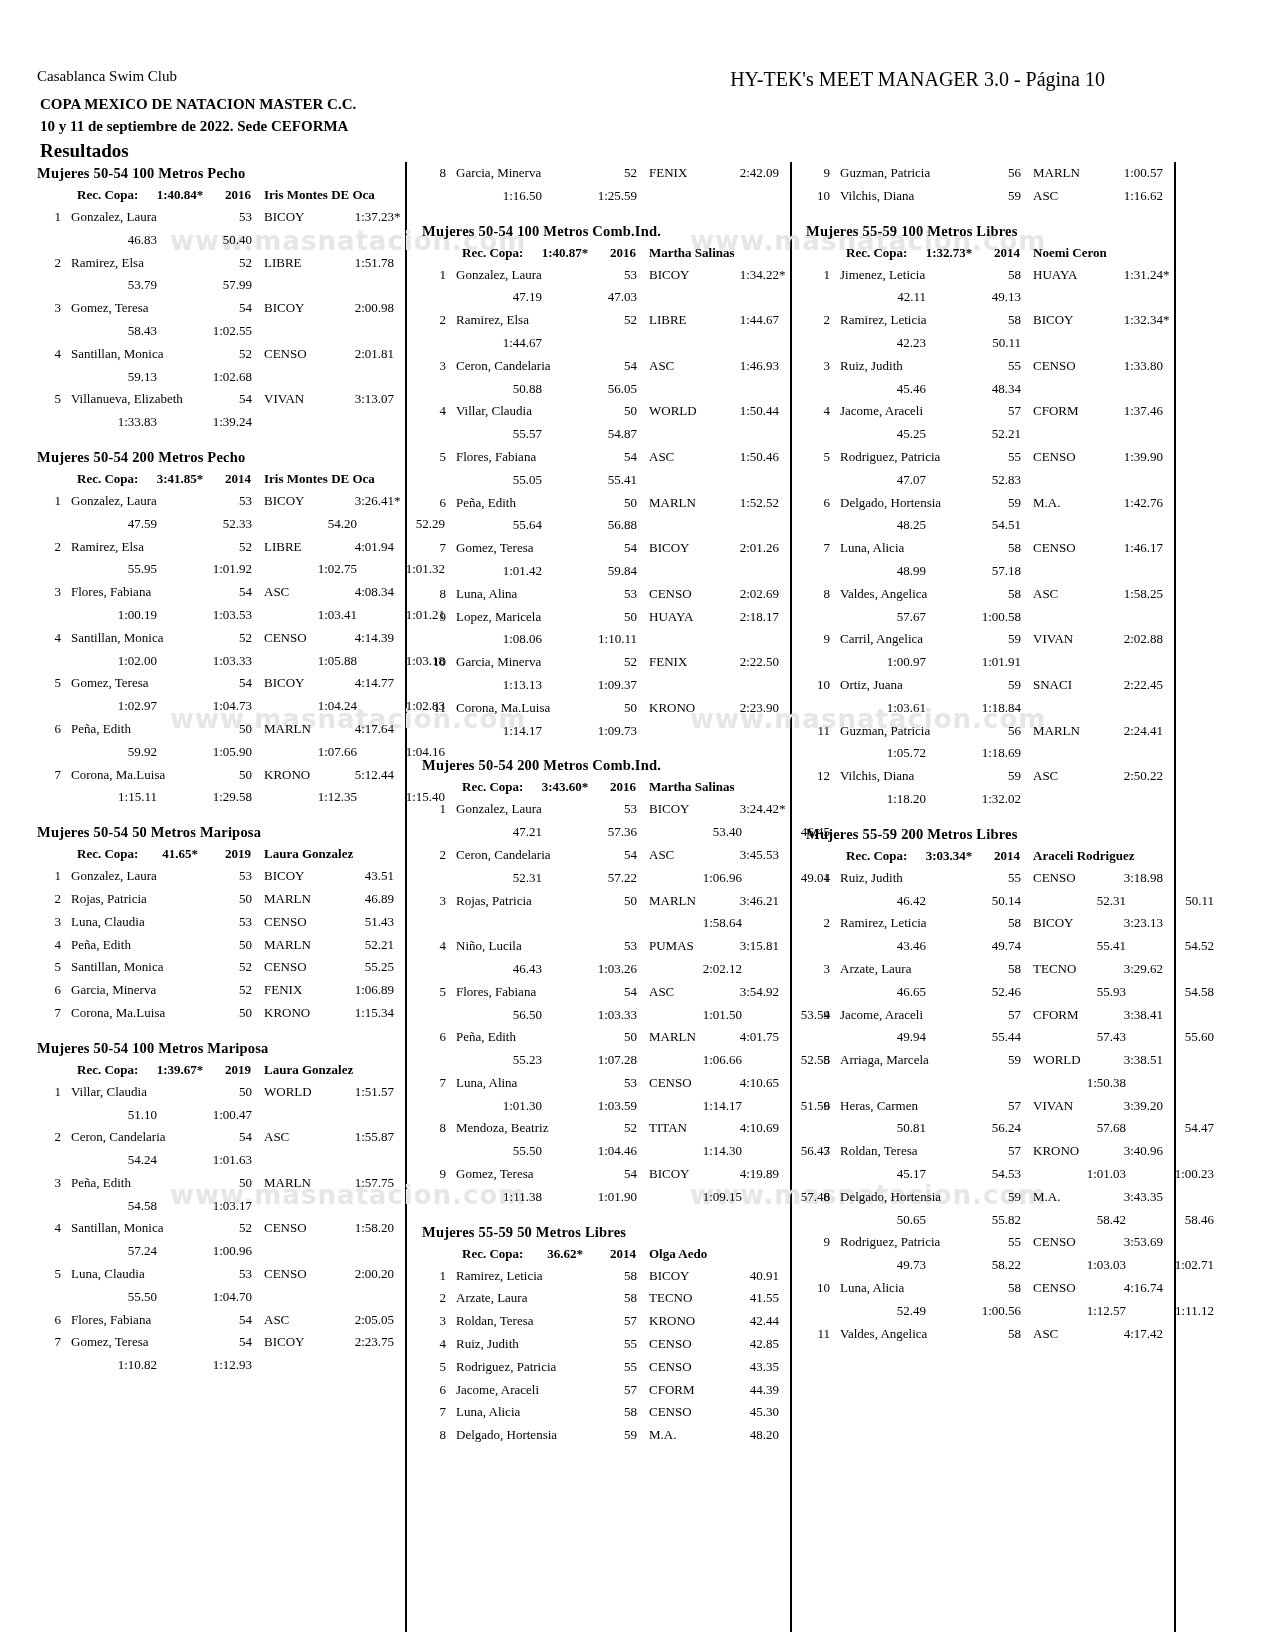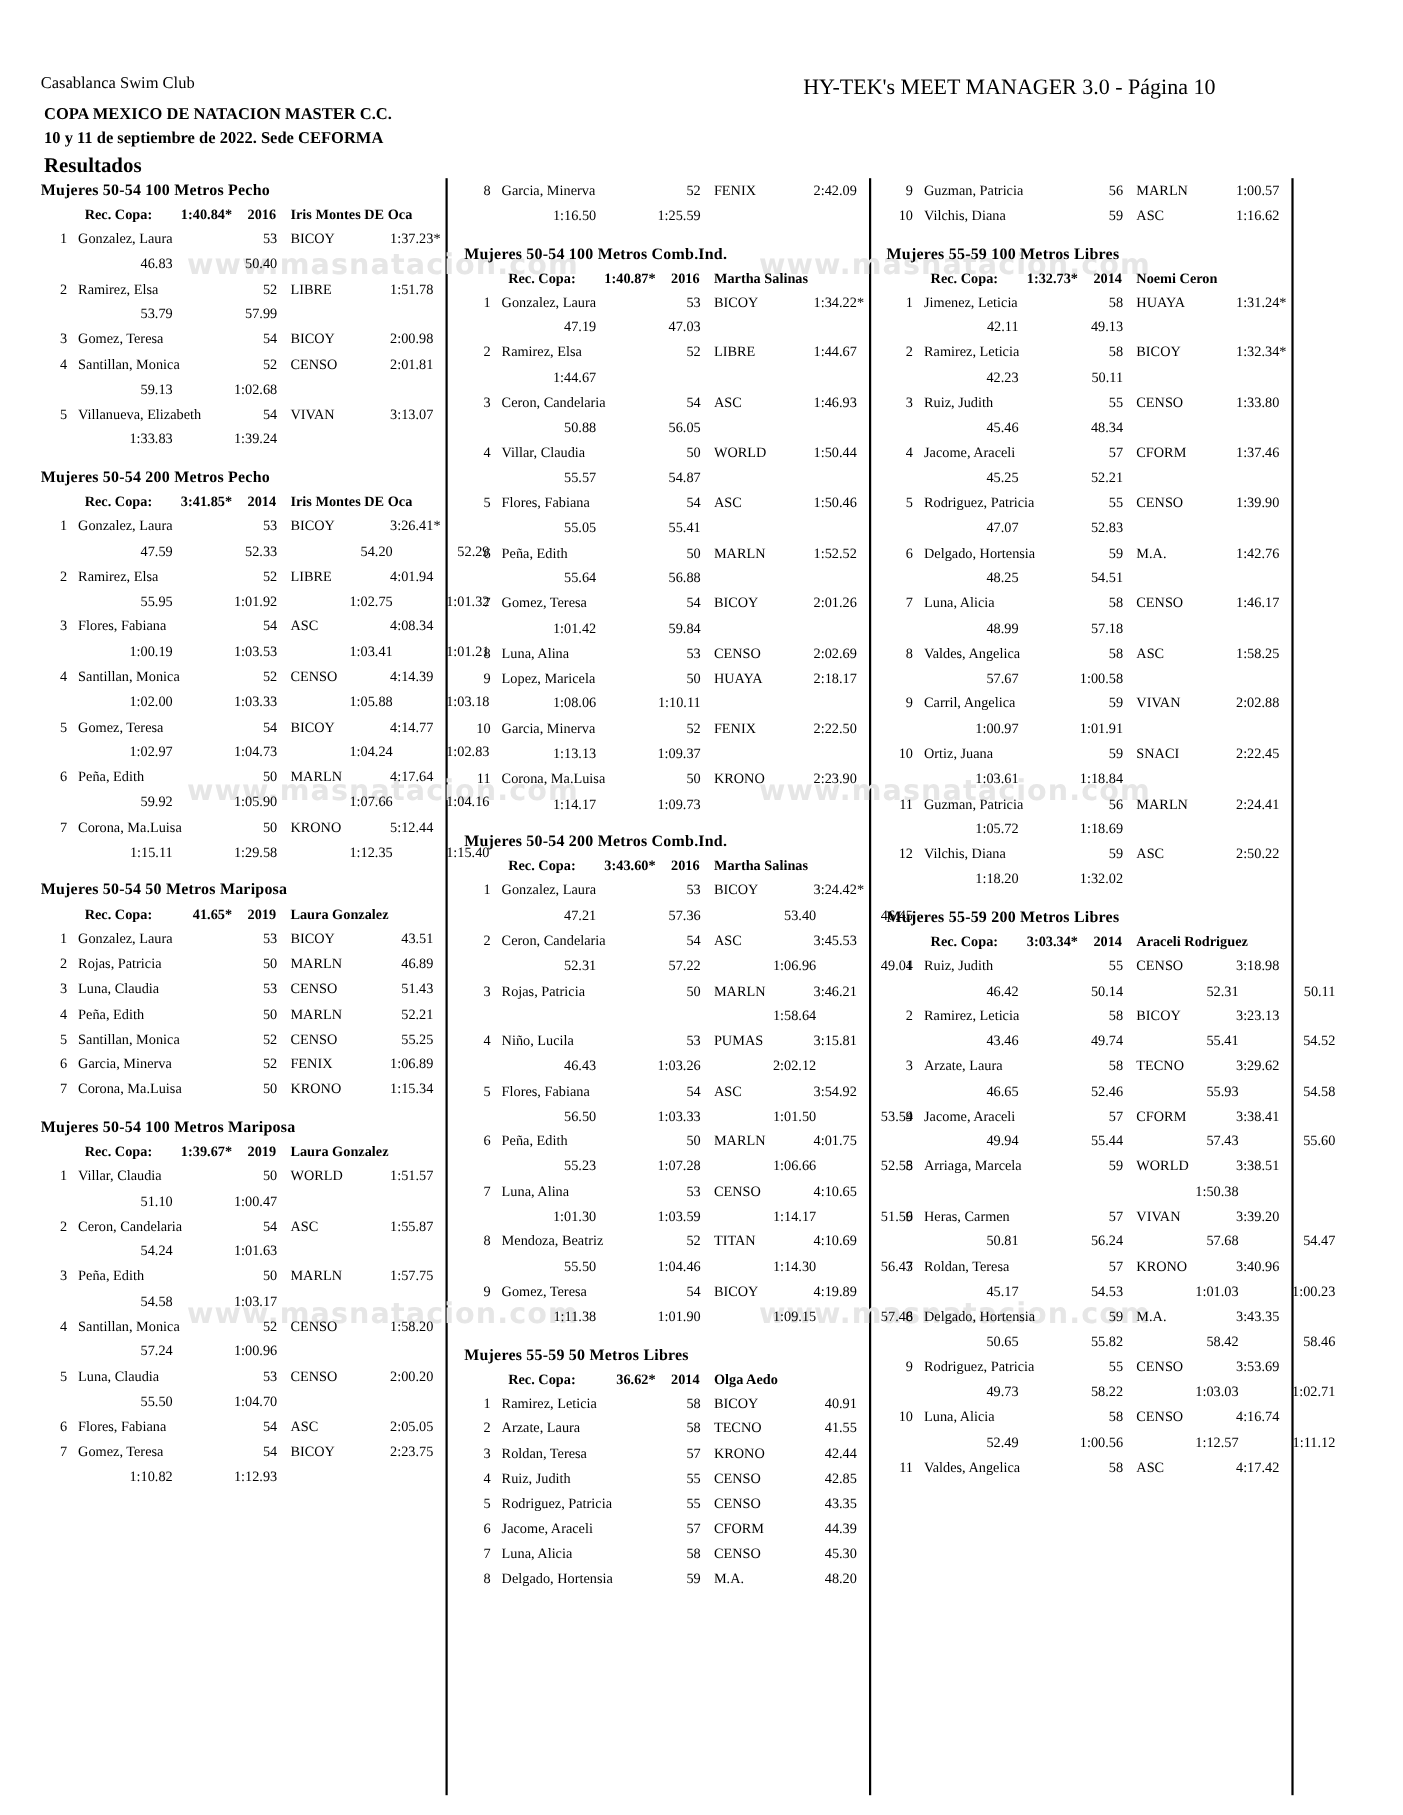--- a/index.html
+++ b/index.html
@@ -9,21 +9,21 @@
   .title { position:absolute; left:0; width:1207px; font-weight:bold; font-size:15px;margin-left:40px; }
   .t1 { top:96px; } .t2 { top:118px; }
   .t3 { top:140px; font-size:19px; }
   .col { position:absolute; top:162px; width:380px; }
   .col1 { left:37px; } .col2 { left:422px; } .col3 { left:806px; }
   .vline { position:absolute; top:162px; width:2px; background:#000; height:1470px; }
   .v1 { left:405px; } .v2 { left:790px; } .v3 { left:1174px; }
   .event { margin-bottom:12px; }
   .ev-title { font-weight:bold; font-size:14.5px; height:22px; line-height:22px; letter-spacing:0.2px; }
   .rec { font-weight:bold; font-size:13px; height:22px; line-height:22px; position:relative; }
-  .rec span { position:absolute; white-space:nowrap; }
+  .rec span { position:absolute; white-space:nowrap;text-align:center; }
   .r-lbl { left:40px; } .r-time { left:112px; width:62px; text-align:right; } .r-year { left:188px; } .r-name { left:227px; }
   .row { position:relative; height:22.8px; line-height:22.8px; font-size:13px; white-space:nowrap; }
   .row span { position:absolute; }
   .c-place { left:0; width:24px; text-align:right; }
   .c-name { left:34px; }
   .c-age { left:180px; width:35px; text-align:right; }
   .c-team { left:227px; }
   .c-time { left:300px; width:57px; text-align:right; }
   .c-flag { left:357px; }
   .split { position:relative; height:22.8px; line-height:22.8px; font-size:13px; white-space:nowrap; }
@@ -86,20 +86,24 @@
         <span class="s1">57.99</span>
       </div>
       <div class="row">
         <span class="c-place">3</span>
         <span class="c-name">Gomez, Teresa</span>
         <span class="c-age">54</span>
         <span class="c-team">BICOY</span>
         <span class="c-time">2:00.98</span>
         <span class="c-flag"></span>
       </div>
+      <div class="split">
+        <span class="s0">58.43</span>
+        <span class="s1">1:02.55</span>
+      </div>
       <div class="row">
         <span class="c-place">4</span>
         <span class="c-name">Santillan, Monica</span>
         <span class="c-age">52</span>
         <span class="c-team">CENSO</span>
         <span class="c-time">2:01.81</span>
         <span class="c-flag"></span>
       </div>
       <div class="split">
         <span class="s0">59.13</span>

